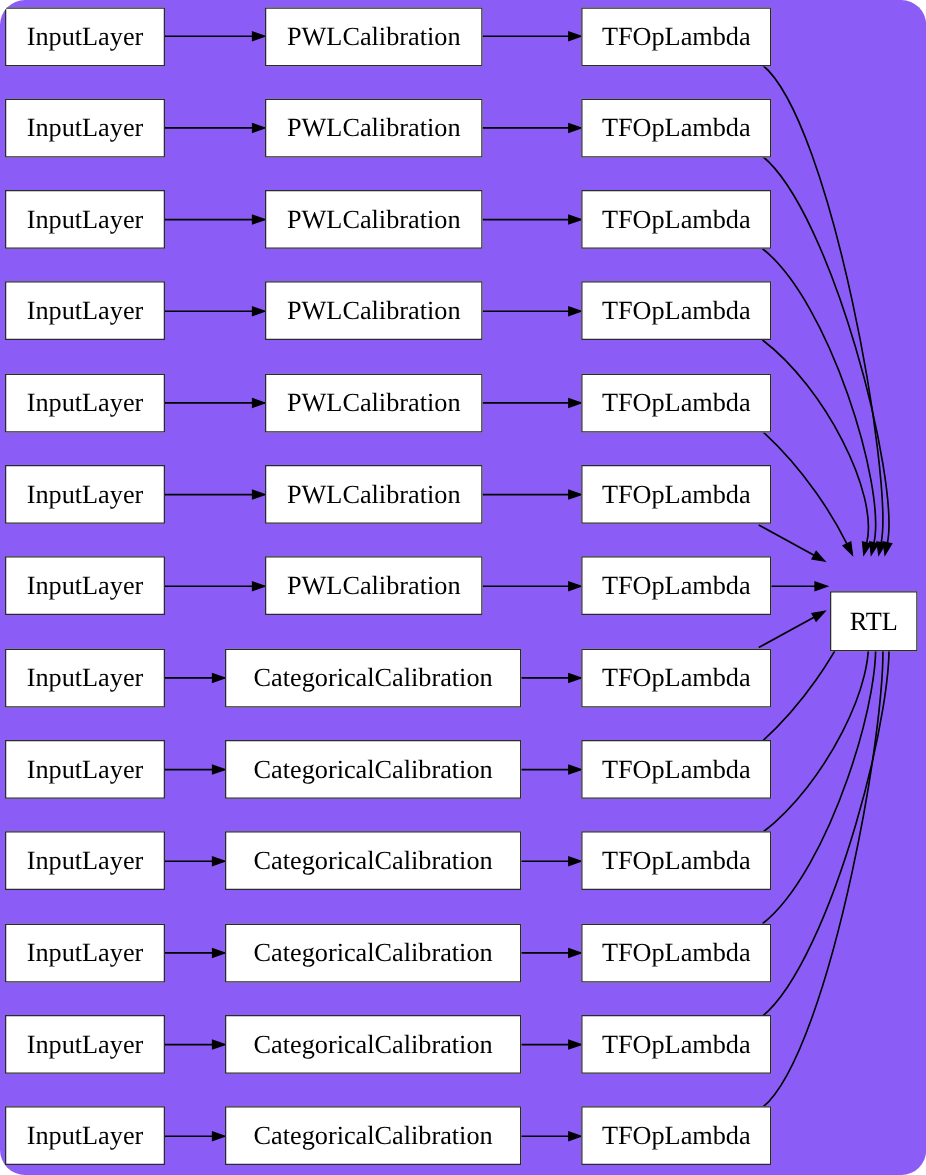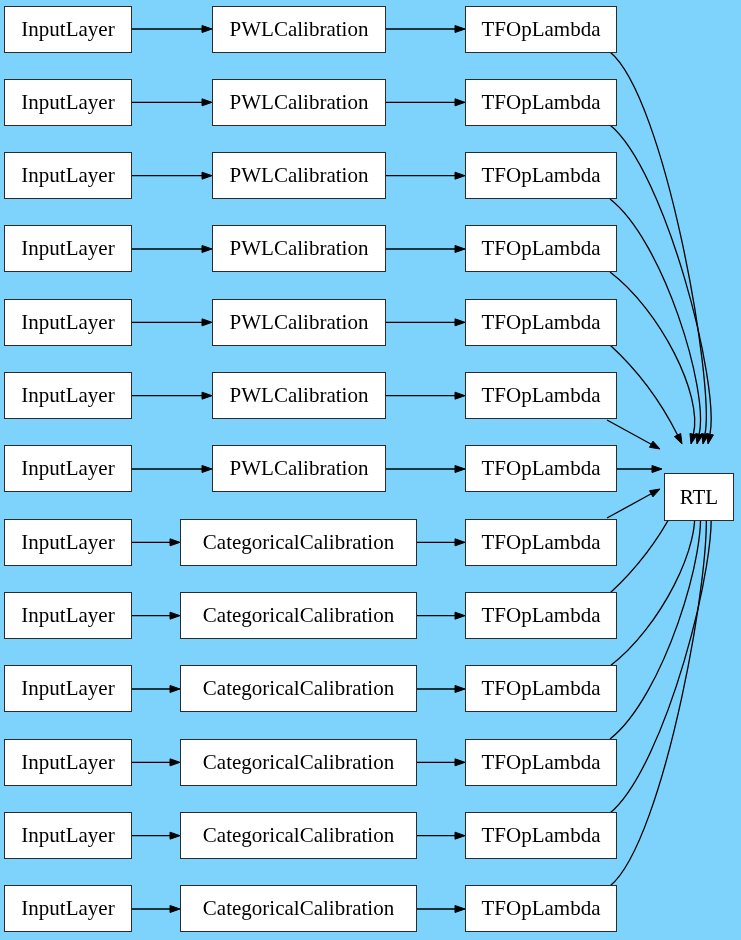--- a/index.html
+++ b/index.html
@@ -1,22 +1,23 @@
 <!DOCTYPE html>
 <html><head>
 <meta charset="utf-8">
 <style>
   html, body { margin: 0; padding: 0; background: #ffffff; }
   .canvas {
     position: relative;
     width: 741px;
     height: 940px;
-    background: #7dd3fc;
+    background: #8b5cf6;
     font-family: "Liberation Serif", serif;
     overflow: hidden;
+    border-radius: 20px;
   }
   #edges {
     position: absolute;
     left: 0; top: 0;
     width: 741px; height: 940px;
   }
   .node {
     position: absolute;
     box-sizing: border-box;
     border: 1.5px solid #2b2b2b;

